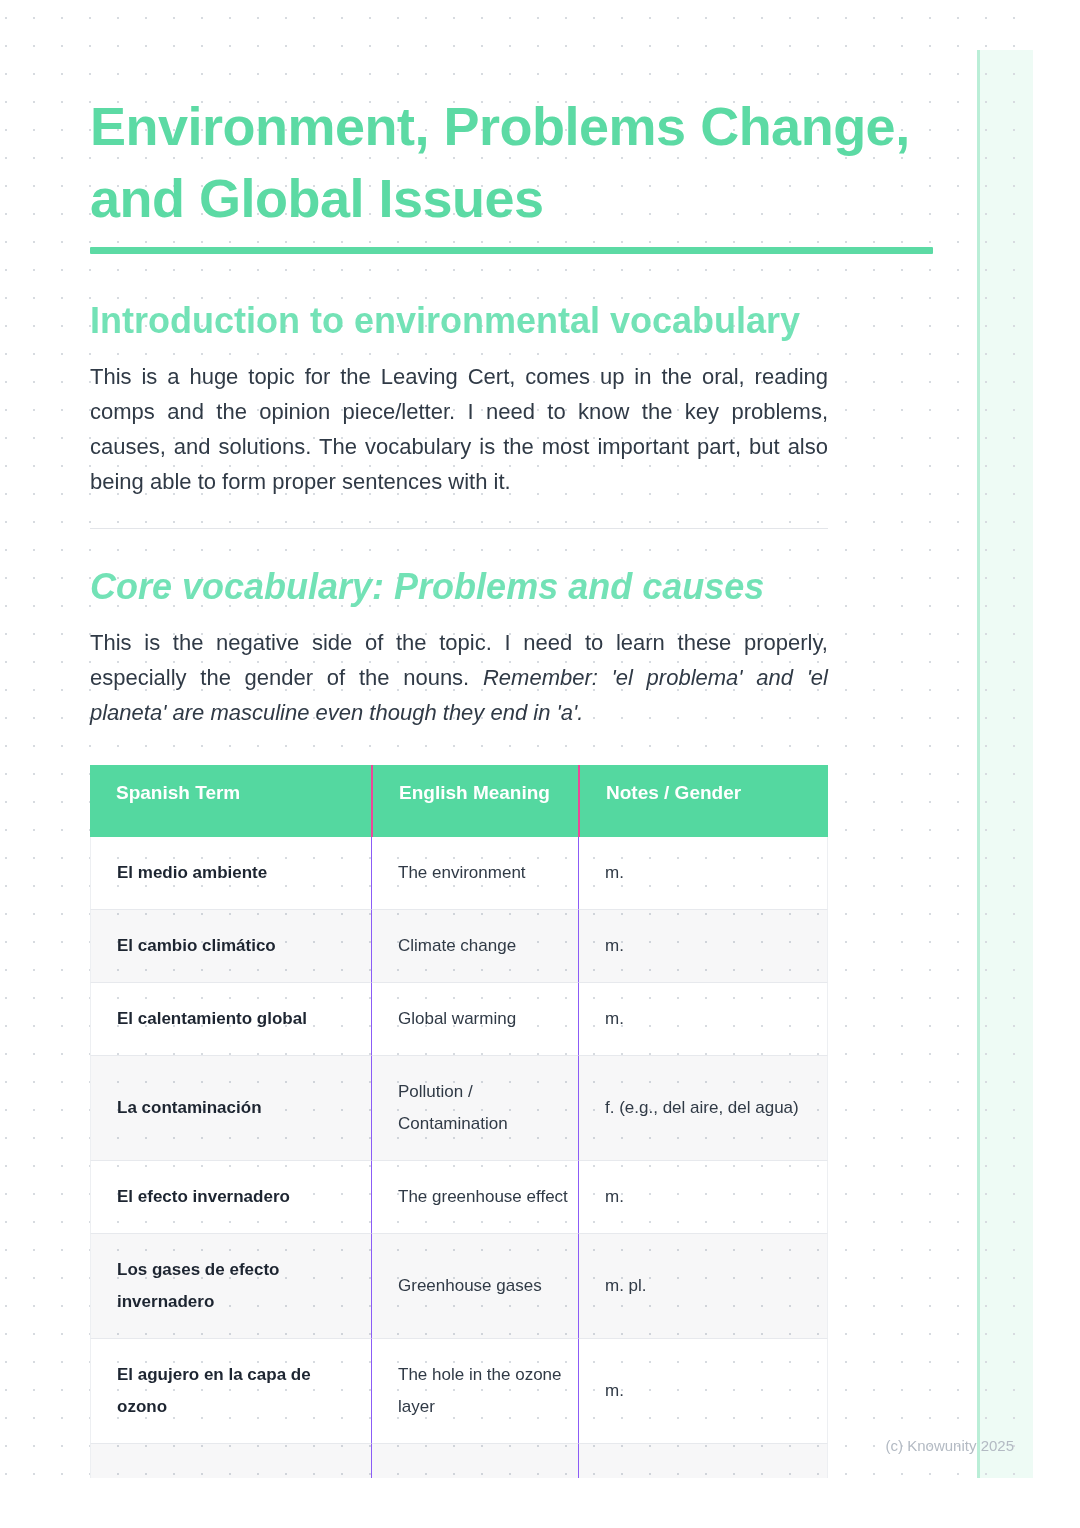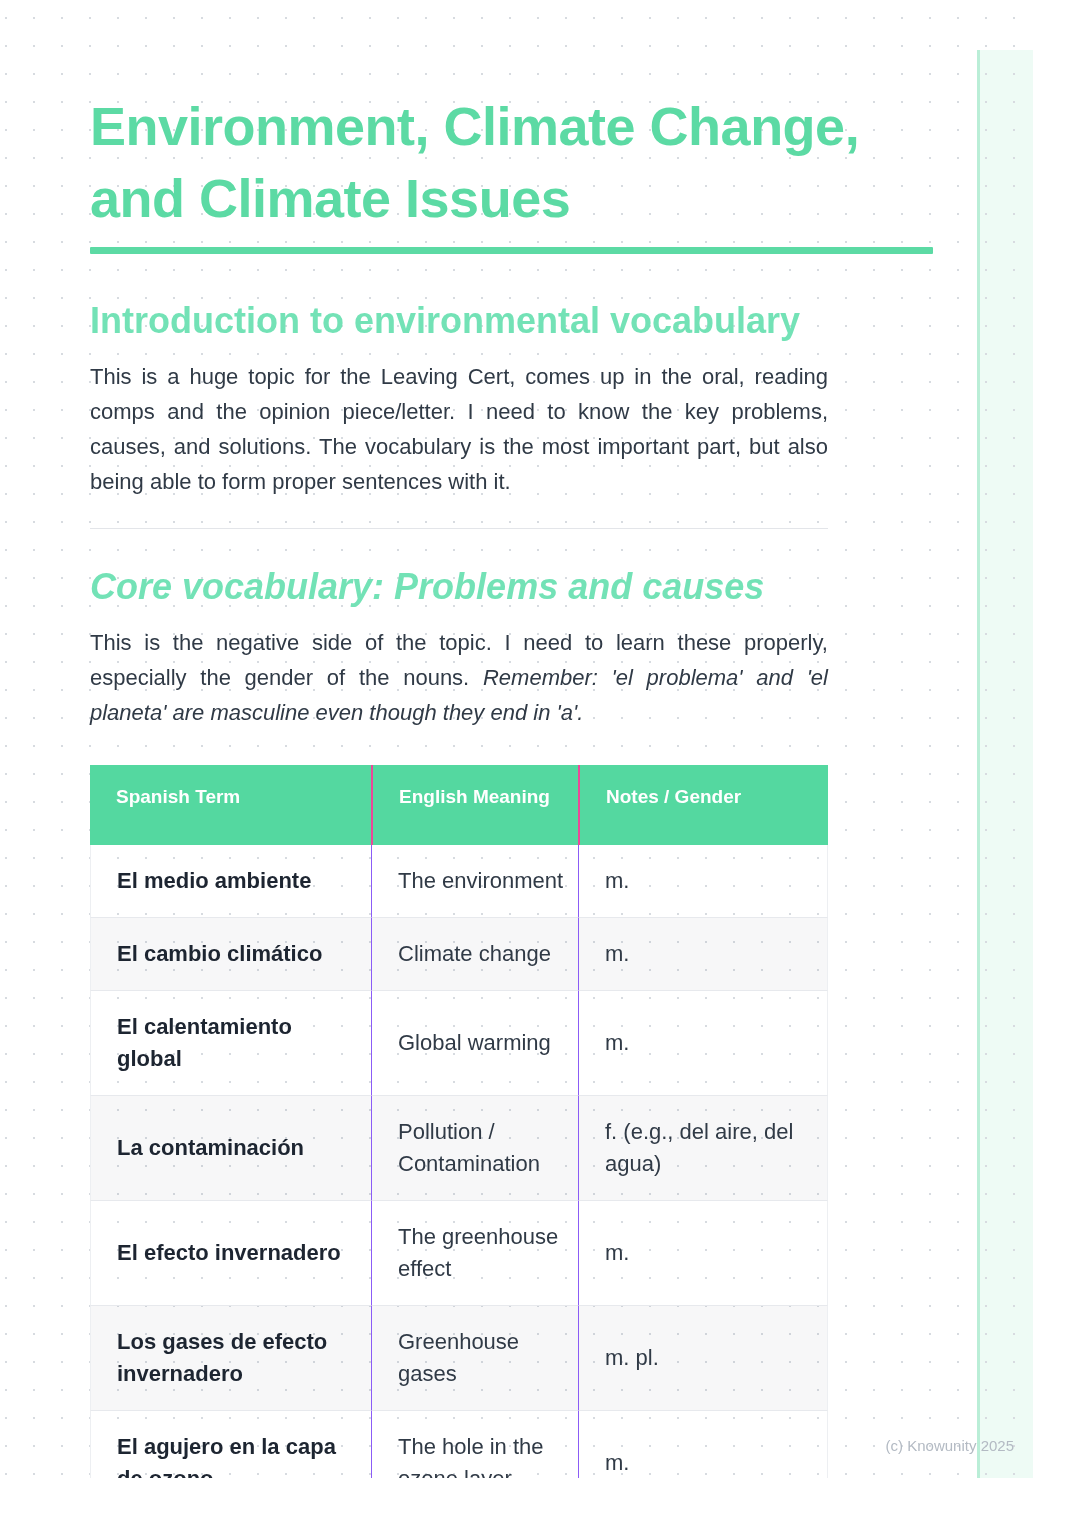--- a/index.html
+++ b/index.html
@@ -86,34 +86,34 @@
     margin-top: 35px;
     width: 738px;
     border-collapse: separate;
     border-spacing: 0;
     table-layout: fixed;
   }
   table.vocab col.c1 { width: 281px; }
   table.vocab col.c2 { width: 207px; }
   table.vocab col.c3 { width: 250px; }
   table.vocab th {
-    height: 80px;
+    height: 72px;
     background: #54d8a0;
     color: #ffffff;
     font-size: 19px;
     font-weight: 700;
     text-align: left;
     padding: 0 10px 16px 26px;
     vertical-align: middle;
   }
   table.vocab th + th { border-left: 2px solid #ec4899; }
   table.vocab td {
     height: 72px;
     padding: 20px 10px 20px 26px;
-    font-size: 22px;
+    font-size: 17px;
     line-height: 32px;
     color: #303a46;
     vertical-align: middle;
     border-bottom: 1px solid #e7e9ed;
     background: rgba(255,255,255,0);
   }
   table.vocab td + td { border-left: 1px solid #8b5cf6; }
   table.vocab td:first-child { border-left: 1px solid #edeff2; }
   table.vocab td:last-child { border-right: 1px solid #edeff2; }
   table.vocab tr.shade td { background: rgba(60, 72, 88, 0.045); }
@@ -129,21 +129,21 @@
   }
 </style>
 </head>
 <body>
 
 <div class="page">
   <div class="green-band"></div>
   <div class="dot-grid"></div>
 
   <div class="content">
-    <h1 class="doc-title">Environment, Climate Change, and Climate Issues</h1>
+    <h1 class="doc-title">Environment, Problems Change, and Global Issues</h1>
     <div class="title-rule"></div>
 
     <h2 class="section-heading first">Introduction to environmental vocabulary</h2>
     <p class="body-para">This is a huge topic for the Leaving Cert, comes up in the oral, reading comps and the opinion piece/letter. I need to know the key problems, causes, and solutions. The vocabulary is the most important part, but also being able to form proper sentences with it.</p>
 
     <div class="section-divider"></div>
 
     <h2 class="section-heading second">Core vocabulary: Problems and causes</h2>
     <p class="body-para"><span>This is the negative side of the topic. I need to learn these properly, especially the gender of the nouns. </span><span class="italic">Remember: 'el problema' and 'el planeta' are masculine even though they end in 'a'.</span></p>
 

